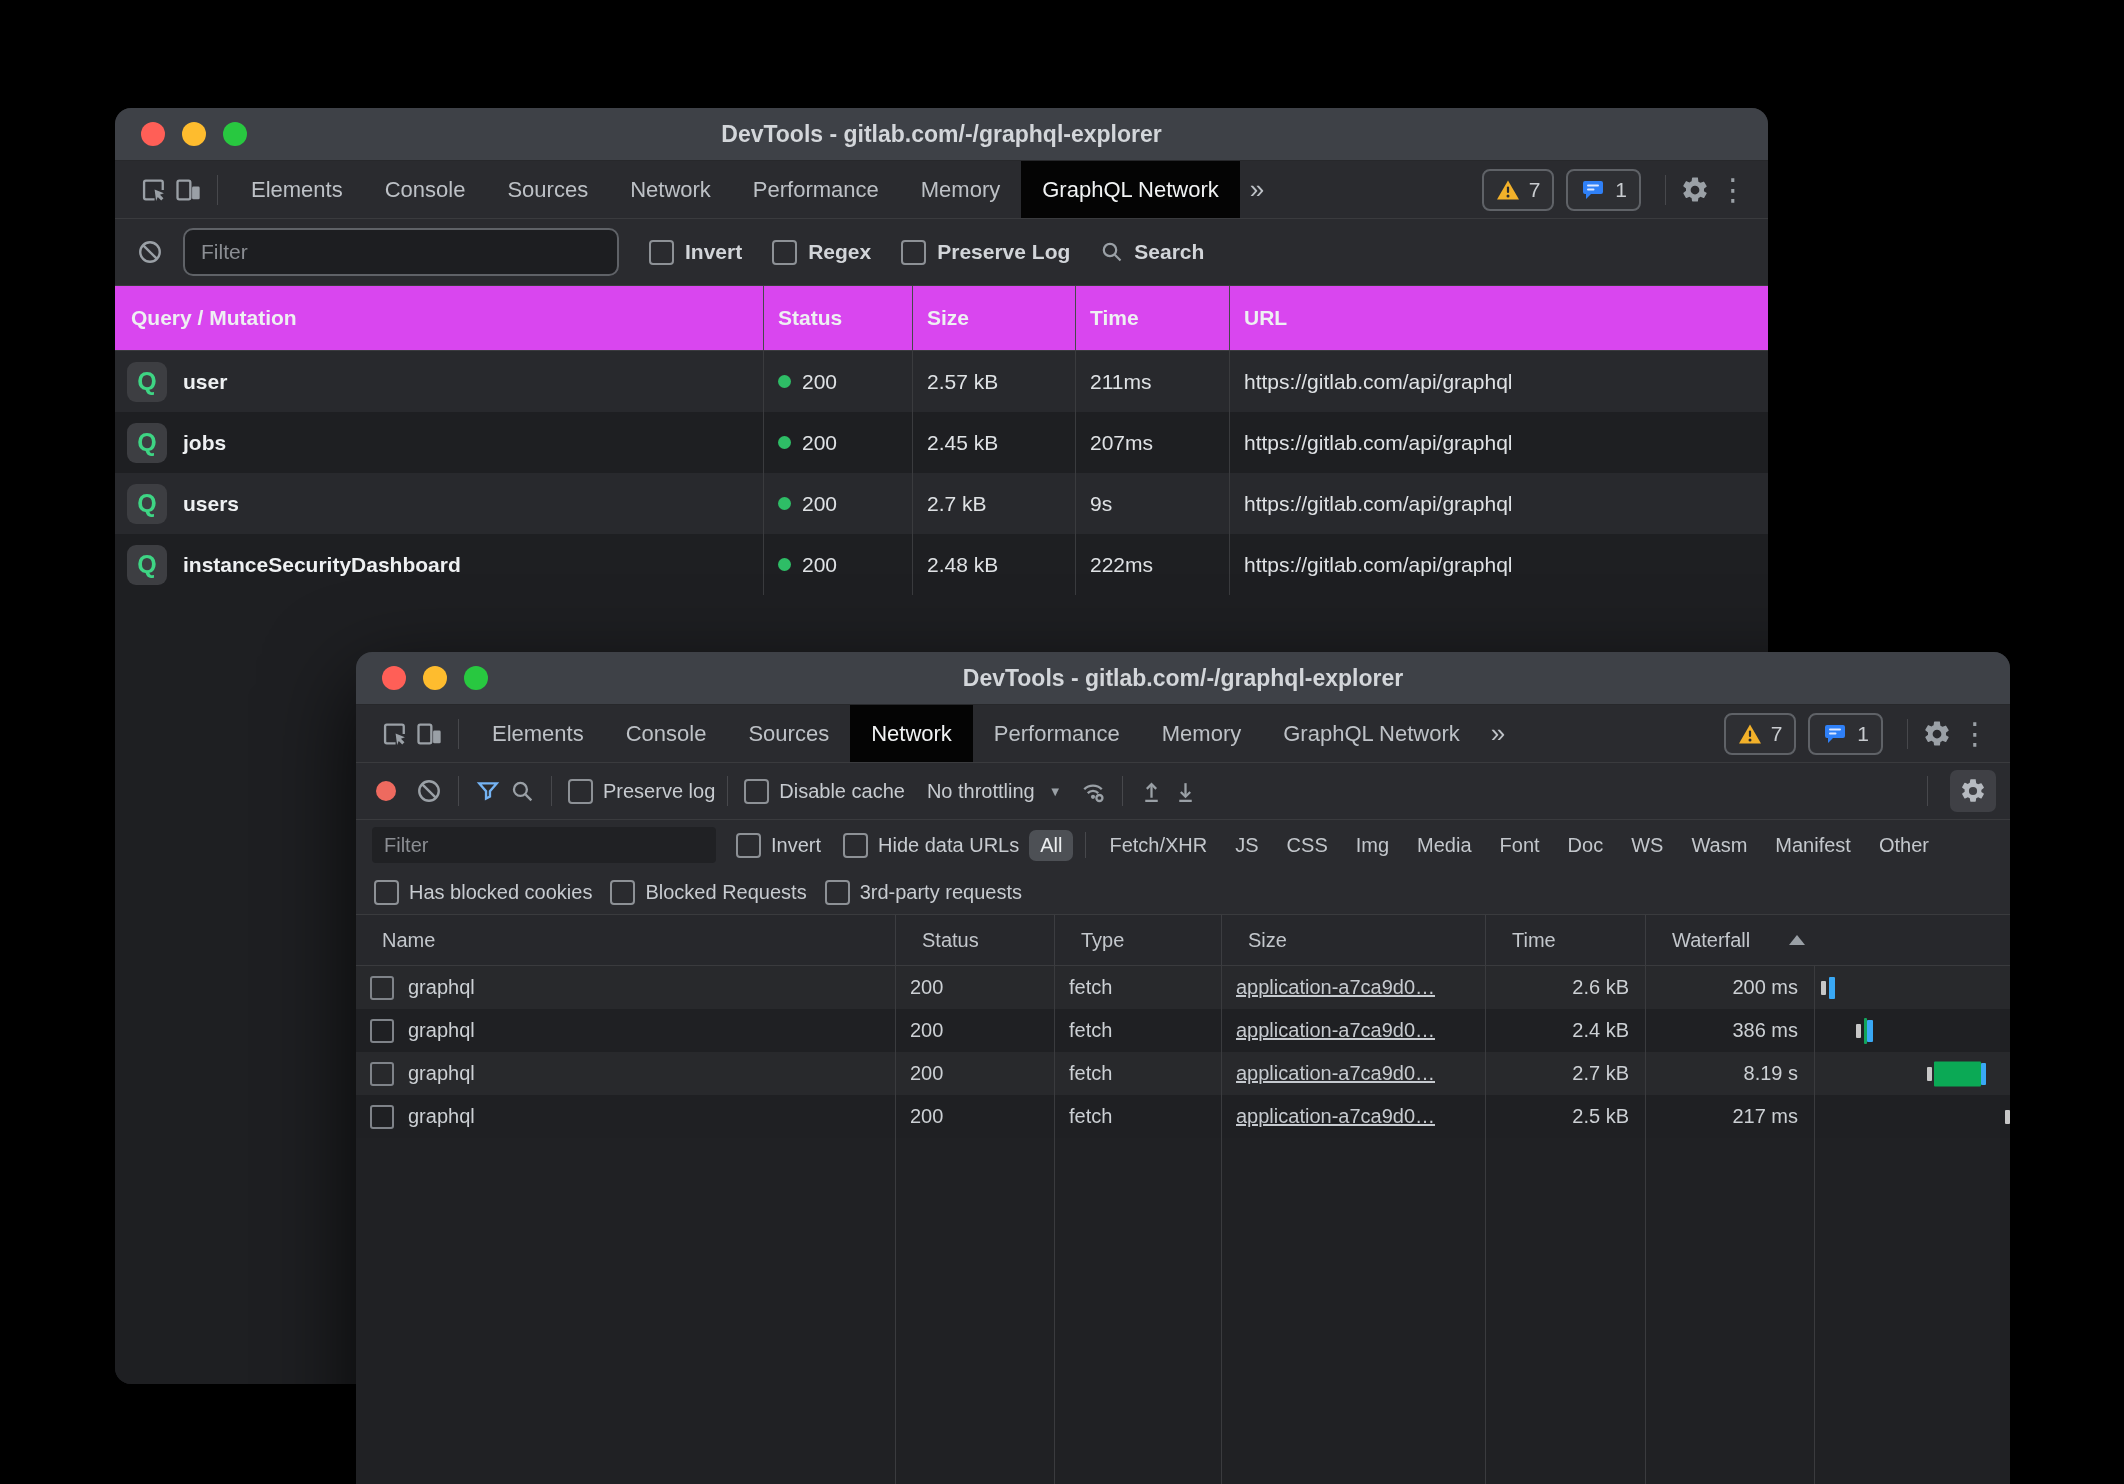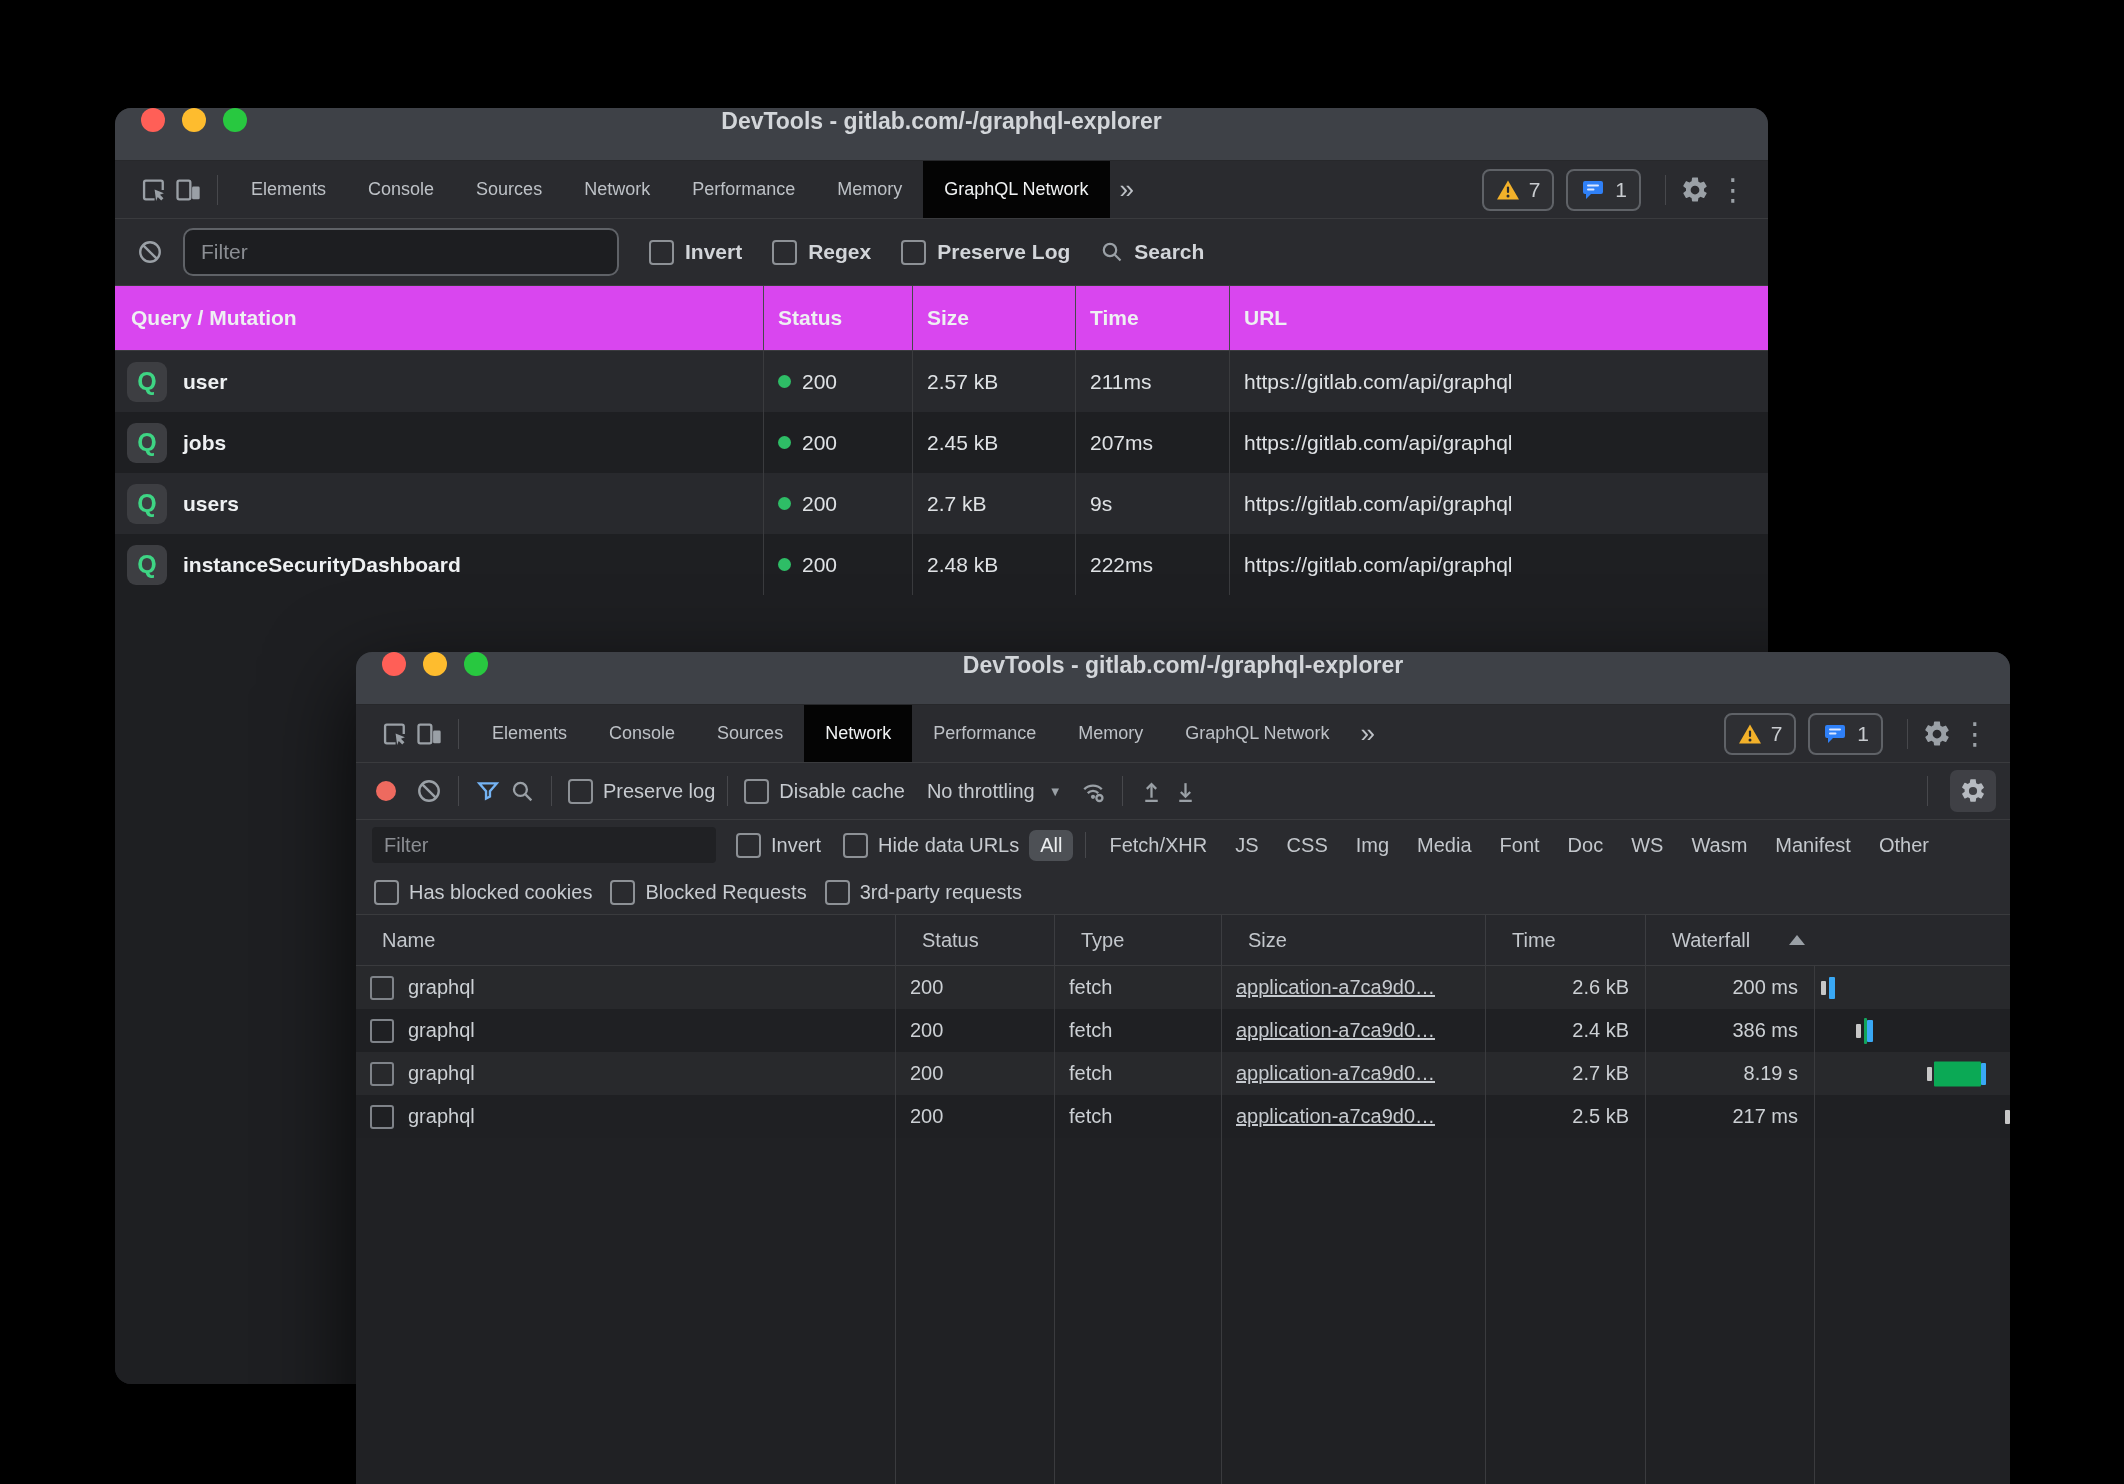--- a/index.html
+++ b/index.html
@@ -3,31 +3,31 @@
 <meta charset="utf-8">
 <style>
   html,body{margin:0;padding:0;}
   body{width:2124px;height:1484px;background:#000;overflow:hidden;position:relative;
        font-family:"Liberation Sans","DejaVu Sans",sans-serif;-webkit-font-smoothing:antialiased;}
   .win{position:absolute;background:#202124;box-shadow:0 30px 90px rgba(0,0,0,.8);overflow:hidden;}
   #win-back{left:115px;top:108px;width:1653px;height:1276px;border-radius:16px;display:flex;flex-direction:column;}
   #win-front{left:356px;top:652px;width:1654px;height:832px;border-radius:16px 16px 0 0;display:flex;flex-direction:column;}
 
   
-  .titlebar{height:52px;min-height:52px;background:#3e4147;display:flex;position:relative;border-bottom:1px solid #27282b;}
+  .titlebar{height:52px;min-height:52px;background:#3e4147;display:flex;align-items:center;position:relative;border-bottom:1px solid #27282b;}
   .lights{display:flex;gap:17px;margin-left:26px;z-index:2;}
   .light{width:24px;height:24px;border-radius:50%;}
   .light.red{background:#ff5f57;}.light.yellow{background:#febc2e;}.light.green{background:#28c840;}
   .title{position:absolute;left:0;right:0;text-align:center;font-weight:bold;font-size:23px;color:#d3d6da;}
 
   
   .tabbar{height:57px;min-height:57px;background:#2a2b2f;display:flex;align-items:center;border-bottom:1px solid #3a3b3e;}
   .ticon{display:flex;align-items:center;justify-content:center;width:34px;height:34px;color:#9aa0a6;}
   .ticon svg{display:block;}
-  .tab{height:100%;display:flex;align-items:center;padding:0 21px;font-size:18px;color:#bdc1c6;cursor:default;white-space:nowrap;}
+  .tab{height:100%;display:flex;align-items:center;padding:0 21px;font-size:22px;color:#bdc1c6;cursor:default;white-space:nowrap;}
   .tab.sel{background:#040404;color:#f1f3f4;}
   .chev{font-size:26px;color:#bdc1c6;margin:0 18px 0 10px;}
   .spacer{flex:1;}
   .badge{height:38px;border:2px solid #5f6267;border-radius:8px;display:flex;align-items:center;gap:9px;padding:0 12px;margin-right:12px;font-size:21px;color:#c9ccd0;background:rgba(255,255,255,0.02);}
   .vdiv{width:1px;height:30px;background:#47484c;margin:0 12px;}
   .kebab{font-size:30px;color:#9aa0a6;margin:0 20px 0 6px;letter-spacing:0;line-height:1;}
   .tabbar .pad-l{margin-left:22px;}
 
   
   .gql-filter-row{height:66px;min-height:66px;background:#2a2b2f;display:flex;align-items:center;border-bottom:1px solid #3a3b3e;}

